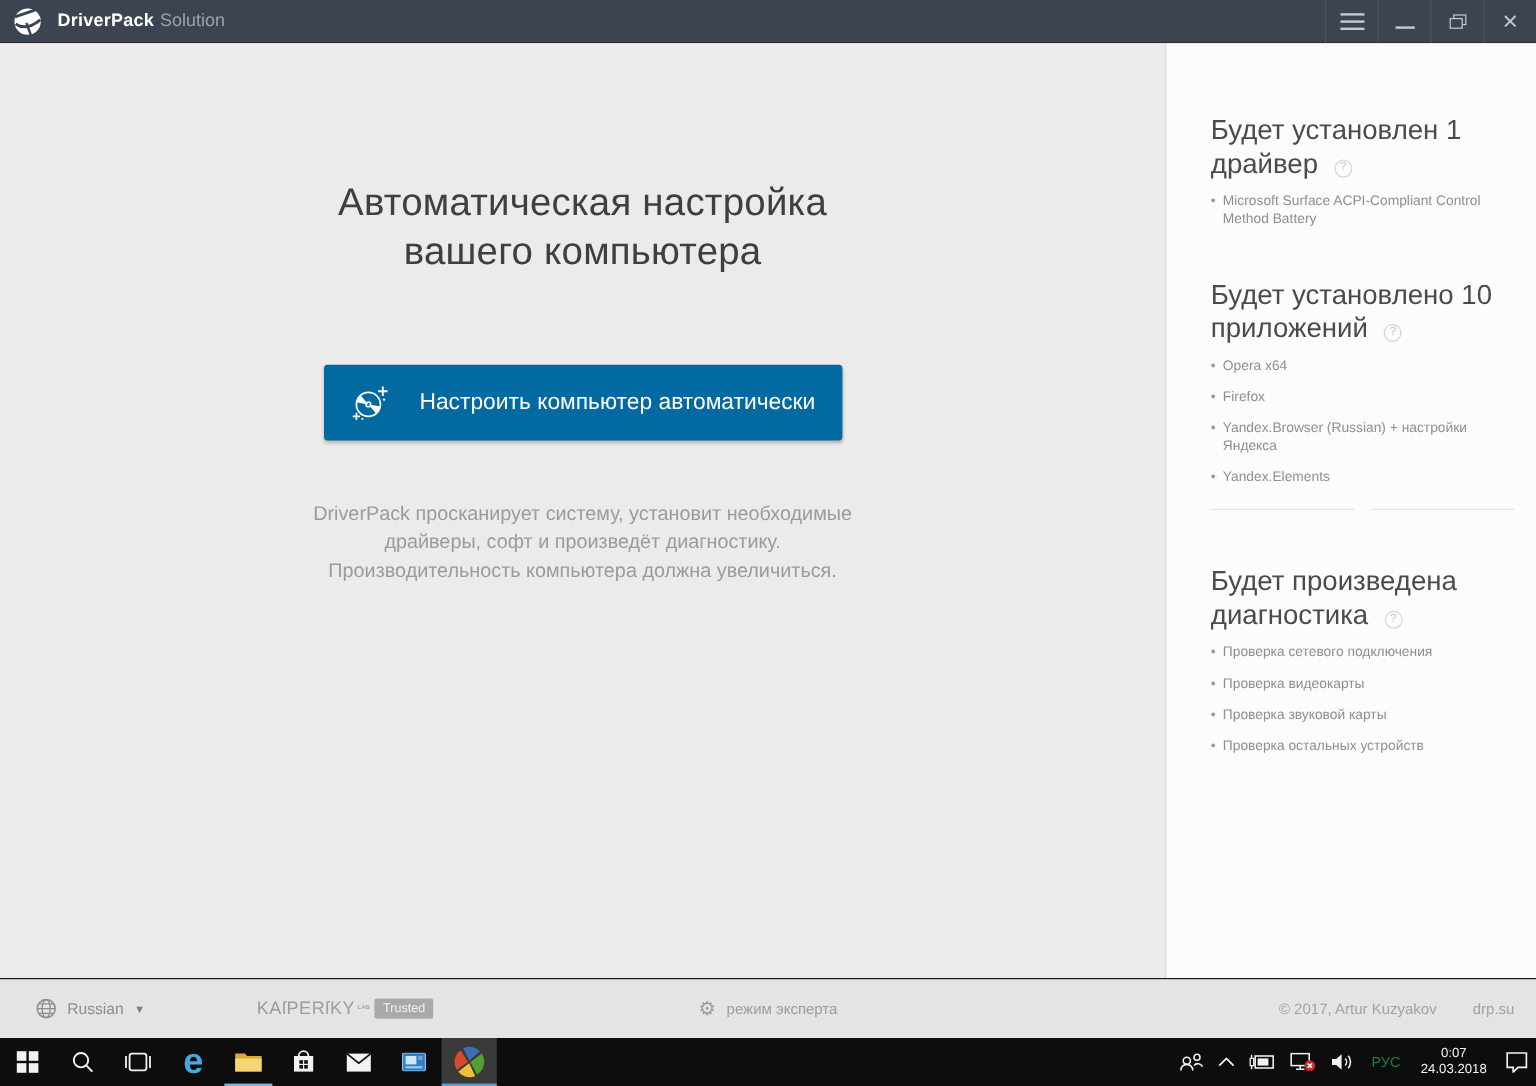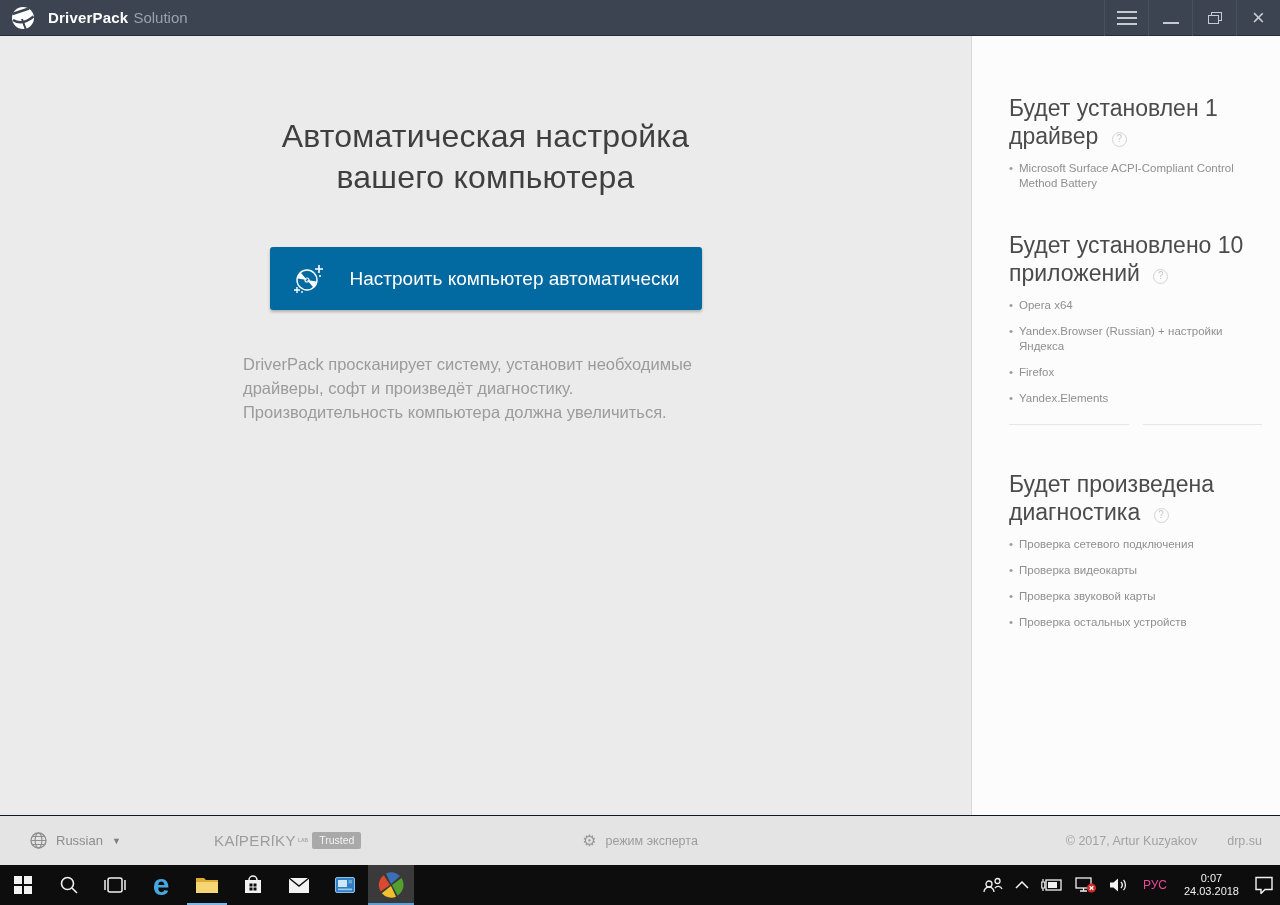--- a/index.html
+++ b/index.html
@@ -20,28 +20,28 @@
   .menu-bars div { height:2px; background:#c6cbd1; margin:4px 0; }
   .min-glyph { width:16px; height:2px; background:#c6cbd1; margin-top:10px; }
   .restore-glyph { position:relative; width:14px; height:12px; }
   .restore-glyph .r1 { position:absolute; right:0; top:0; width:11px; height:9px; border:1.5px solid #c6cbd1; }
   .restore-glyph .r2 { position:absolute; left:0; bottom:0; width:11px; height:9px; border:1.5px solid #c6cbd1; background:#3b4450; }
   .close-glyph { font-size:22px; line-height:20px; color:#c6cbd1; }
 
   
   .body-row { flex:1; display:flex; min-height:0; }
   .main { flex:1; background:#ebebeb; display:flex; flex-direction:column; align-items:center;
-          padding-top:80px; }
+          padding-top:112px;gap:25px; }
   .main-heading { font-size:32px; color:#3f3f3f; text-align:center; max-width:480px;
                   line-height:41px; font-weight:normal; letter-spacing:.2px; }
   .auto-btn { margin-top:49px; width:432px; height:63px; background:#0369a1; border:none;
               border-radius:3px; color:#ffffff; font-size:19px; font-family:"Liberation Sans",sans-serif;
               display:flex; align-items:center; justify-content:center; gap:24px; cursor:pointer;
               box-shadow:0 2px 3px rgba(0,0,0,.25); }
-  .main-desc { margin-top:42px; max-width:485px; text-align:left; color:#9b9b9b;
+  .main-desc { margin-top:24px; max-width:485px; text-align:center; color:#9b9b9b;
                font-size:16.5px; line-height:24px; }
 
   
   .sidebar { width:309px; flex-shrink:0; background:#fcfcfc; border-left:1px solid #d9d9d9;
              padding:58px 18px 0 37px; overflow:hidden; }
   .sb-heading { font-size:23px; color:#4b4b4b; font-weight:normal; line-height:28px; }
   .help-badge { display:inline-flex; width:15px; height:15px; border:1px solid #d4d4d4;
                 border-radius:50%; color:#c7c7c7; font-size:10px; align-items:center;
                 justify-content:center; vertical-align:2px; margin-left:7px; cursor:pointer; }
   .sb-list { list-style:none; margin-top:6px; }
@@ -82,21 +82,21 @@
                          background:#76b9ed; }
   .tile.active { background:#3a3a3a; }
   .tile.active::after { content:""; position:absolute; left:0; right:0; bottom:0; height:2px;
                         background:#5aa0d8; }
   .start-grid { display:grid; grid-template-columns:8px 8px; grid-gap:2px; }
   .start-grid div { width:8px; height:8px; background:#f2f2f2; }
   .edge-e { color:#45a8e0; font-size:30px; font-weight:bold; line-height:28px; }
   .tray { margin-left:auto; display:flex; align-items:center; }
   .tray-item { height:40px; display:flex; align-items:center; justify-content:center;
                padding:0 6px; cursor:pointer; }
-  .tray-lang { color:#ec4899; font-size:12px; padding:0 8px; }
+  .tray-lang { color:#15803d; font-size:12px; padding:0 8px; }
   .clock { color:#f2f2f2; font-size:11px; line-height:13px; text-align:center; padding:0 9px; }
 </style>
 </head>
 <body>
 
 <div class="app">
 
   <div class="titlebar">
     <svg class="tb-logo" viewBox="0 0 26 26">
       <circle cx="13" cy="13" r="11" fill="#ffffff"></circle>
@@ -161,22 +161,22 @@
         </ul>
       </section>
 
       <section class="sb-sec2">
         <h2 class="sb-heading">
           <span>Будет установлено 10 приложений</span>
           <span class="help-badge">?</span>
         </h2>
         <ul class="sb-list">
           <li>Opera x64</li>
+          <li>Firefox</li>
           <li>Yandex.Browser (Russian) + настройки Яндекса</li>
-          <li>Firefox</li>
           <li>Yandex.Elements</li>
         </ul>
         <div class="sb-divider">
           <svg width="14" height="7" viewBox="0 0 14 7">
             <polyline points="1,1 7,6 13,1" fill="none" stroke="#d8d8d8" stroke-width="1.5"></polyline>
           </svg>
         </div>
       </section>
 
       <section class="sb-sec3">

